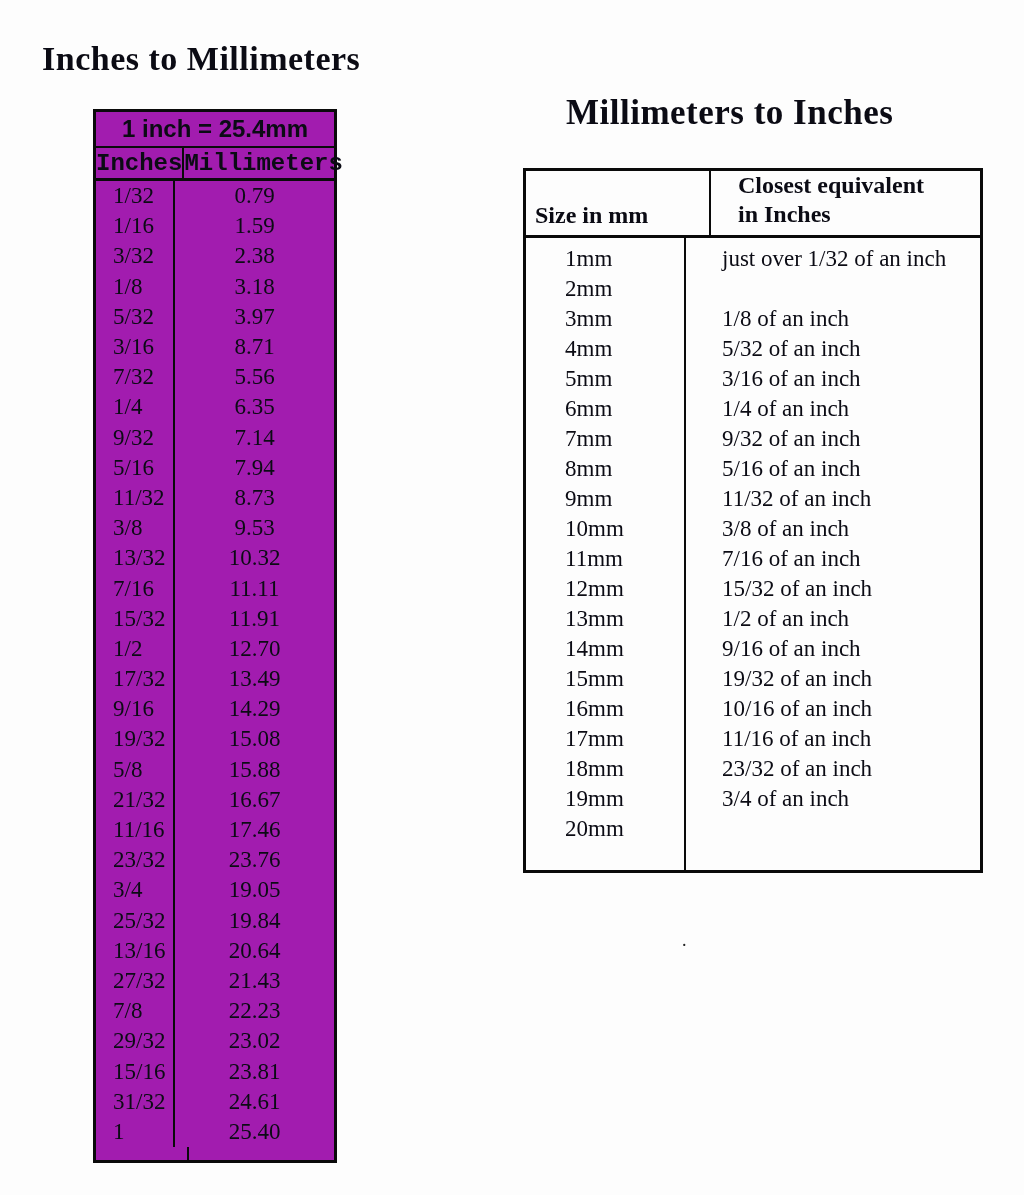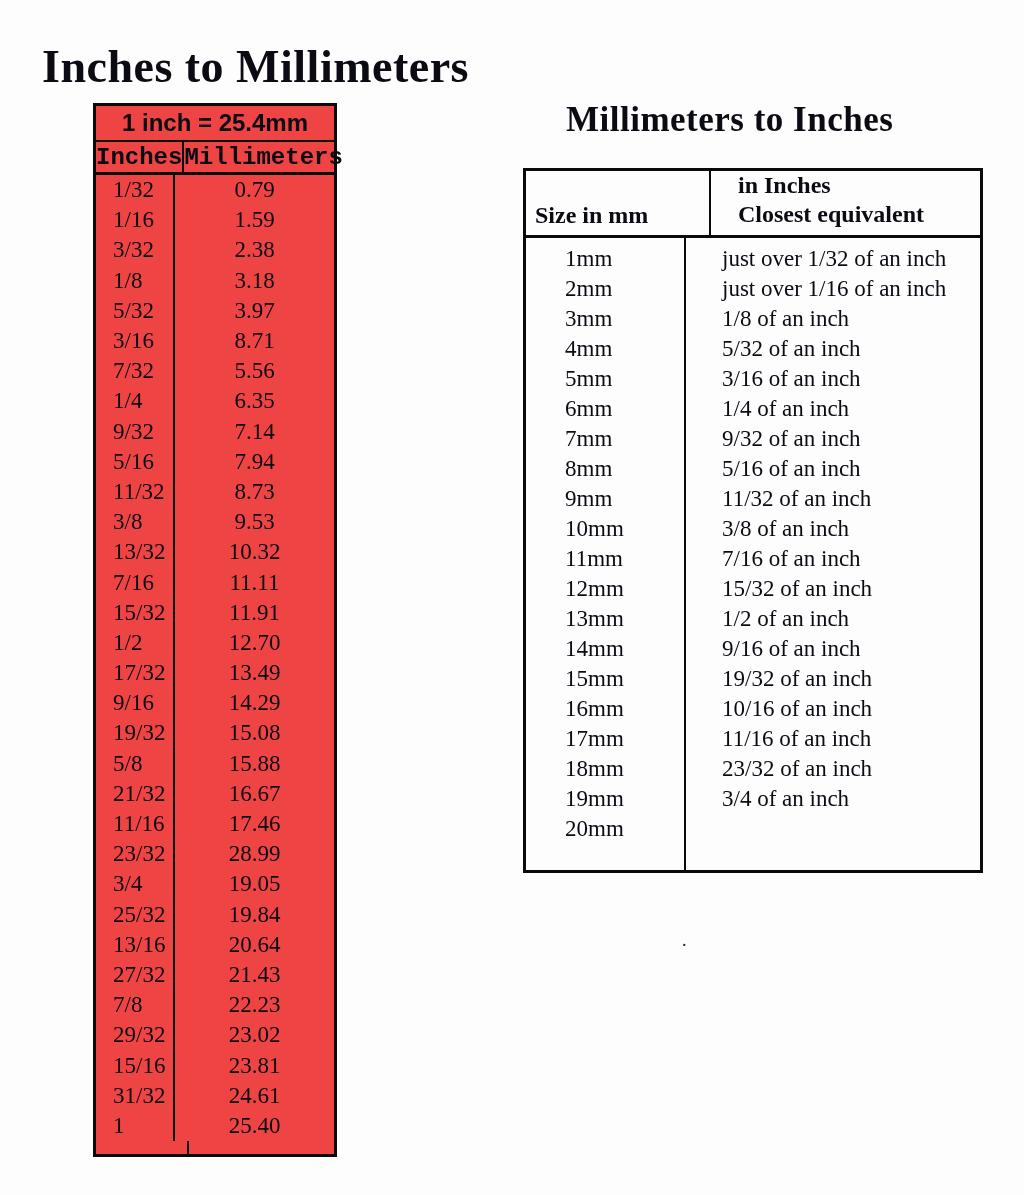--- a/index.html
+++ b/index.html
@@ -13,37 +13,37 @@
     height: 1195px;
     background: #fdfdfd;
     color: #0b0b14;
     font-family: "Liberation Serif", serif;
     overflow: hidden;
   }
   .doc-title {
     position: absolute;
     font-family: "Liberation Serif", serif;
     font-weight: bold;
-    font-size: 46px;
+    font-size: 34px;
     letter-spacing: 0.5px;
     color: #0b0b14;
     white-space: nowrap;
   }
   #title-left  { left: 42px;  top: 40px; }
-  #title-right { left: 566px; top: 100px; font-size: 35px; }
+  #title-right { left: 566px; top: 93px; font-size: 35px; }
 
   
   #left-table {
     position: absolute;
     left: 93px;
-    top: 103px;
+    top: 109px;
     width: 244px;
     border: 3px solid #0a0a0a;
     box-sizing: border-box;
-    background: #ef4444;
+    background: #a21caf;
   }
   #left-table .merged-header {
     height: 34px;
     border-bottom: 2px solid #0a0a0a;
     display: flex;
     align-items: center;
     justify-content: center;
     font-family: "Liberation Sans", sans-serif;
     font-weight: bold;
     font-size: 24px;
@@ -276,21 +276,21 @@
         <div class="row">
         <div class="c1">21/32</div>
         <div class="c2">16.67</div>
       </div>
         <div class="row">
         <div class="c1">11/16</div>
         <div class="c2">17.46</div>
       </div>
         <div class="row">
         <div class="c1">23/32</div>
-        <div class="c2">28.99</div>
+        <div class="c2">23.76</div>
       </div>
         <div class="row">
         <div class="c1">3/4</div>
         <div class="c2">19.05</div>
       </div>
         <div class="row">
         <div class="c1">25/32</div>
         <div class="c2">19.84</div>
       </div>
         <div class="row">
@@ -324,36 +324,35 @@
       </div>
     <div class="bottom-filler">
       <div class="f1"></div>
     </div>
   </div>
 
   <div id="right-table">
     <div class="head-row">
       <div class="h1">Size in mm</div>
       <div class="h2">
+        <span>Closest equivalent</span>
         <span>in Inches</span>
-        <span>Closest equivalent</span>
       </div>
     </div>
     <div class="body-pad-top">
       <div class="f1"></div>
     </div>
     <div>
 
     <div class="row">
         <div class="c1">1mm</div>
         <div class="c2">just over 1/32 of an inch</div>
       </div>
         <div class="row">
         <div class="c1">2mm</div>
-        <div class="c2">just over 1/16 of an inch</div>
       </div>
         <div class="row">
         <div class="c1">3mm</div>
         <div class="c2">1/8 of an inch</div>
       </div>
         <div class="row">
         <div class="c1">4mm</div>
         <div class="c2">5/32 of an inch</div>
       </div>
         <div class="row">

